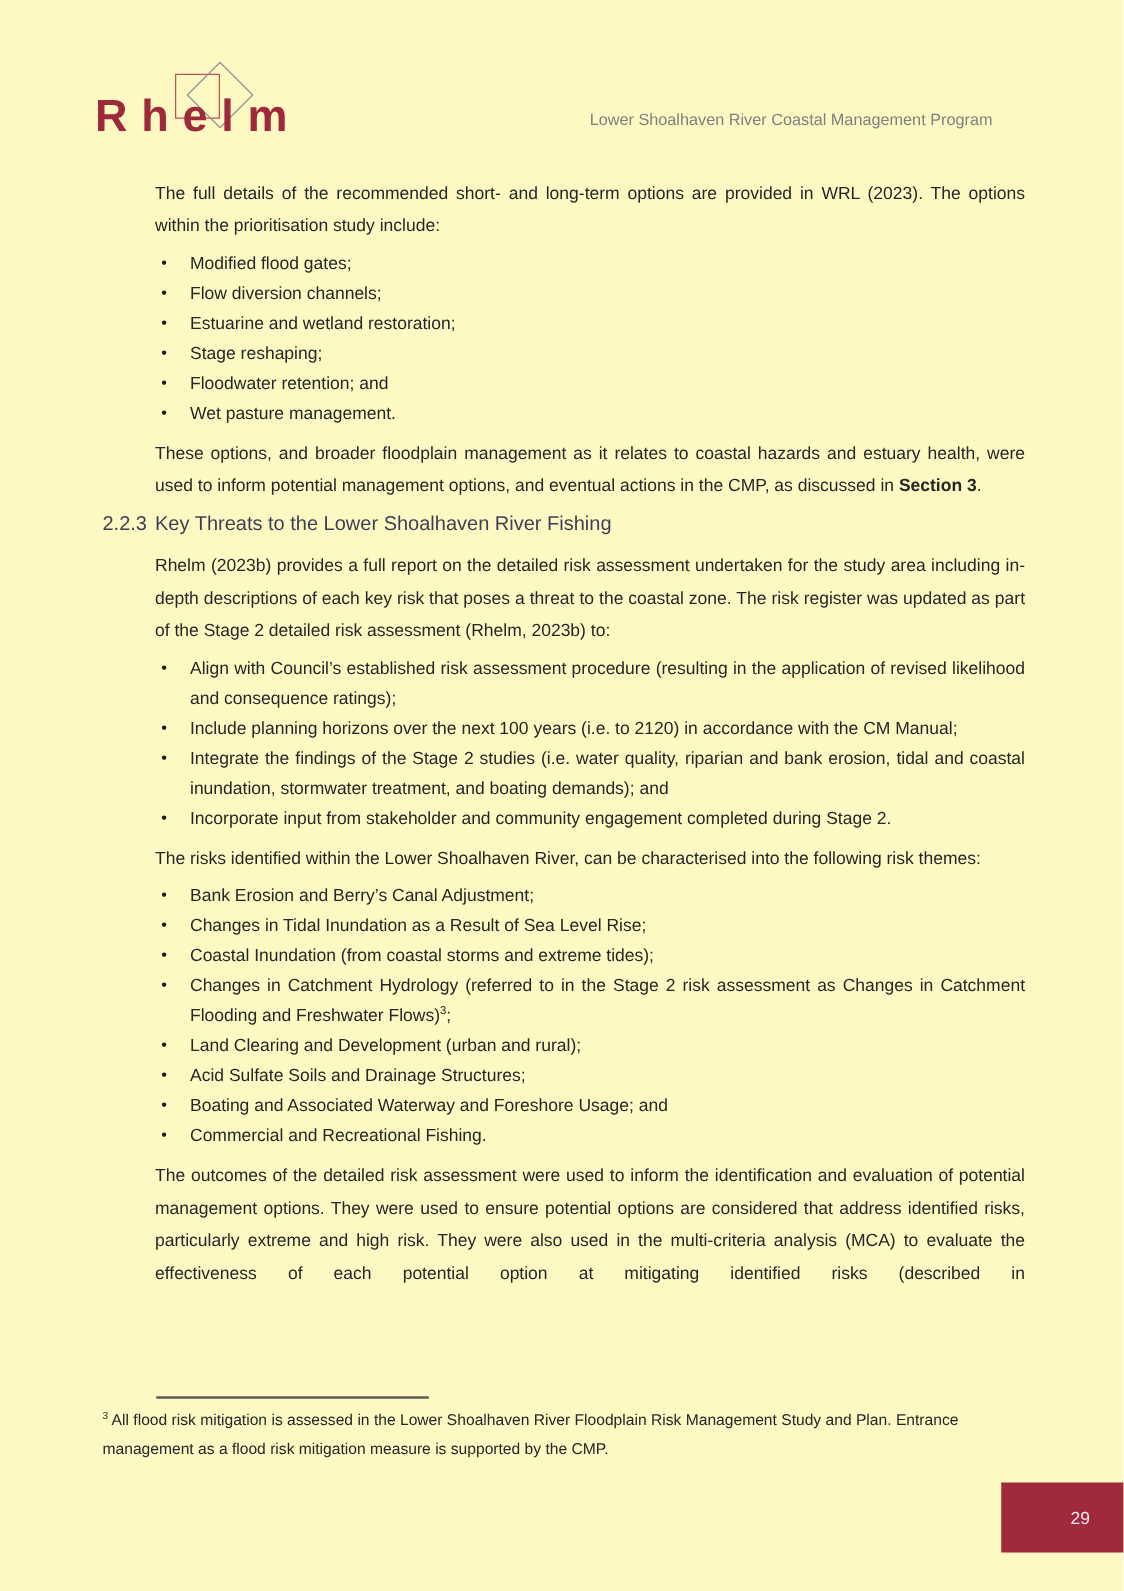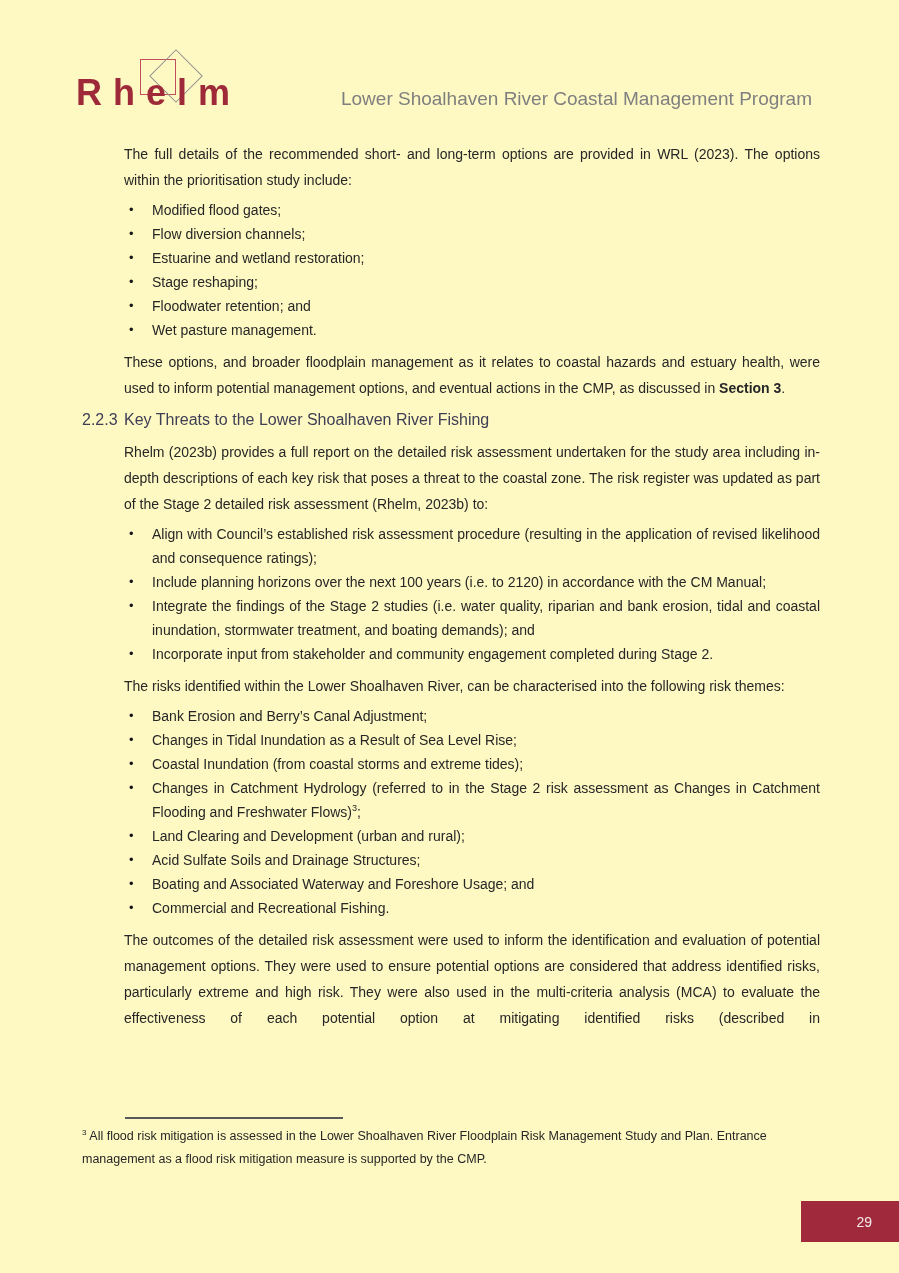--- a/index.html
+++ b/index.html
@@ -20,22 +20,22 @@
   .logo-diamond{
     position:absolute;left:81px;top:17px;width:36px;height:36px;
     border:1.5px solid #8F8F8F;transform:rotate(45deg);background:transparent;
   }
   .logo-text{
     position:absolute;left:0;bottom:9px;z-index:2;
     font-size:36px;font-weight:700;letter-spacing:11px;line-height:1;
     color:#9E2938;white-space:nowrap;
   }
   .program-title{
-    position:absolute;top:88px;right:87px;
-    font-size:19px;color:#7F7F7F;white-space:nowrap;text-align:center;
+    position:absolute;top:88px;right:105px;
+    font-size:13px;color:#7F7F7F;white-space:nowrap;text-align:center;
   }
   
   .content{position:absolute;left:124px;top:141px;width:696px;}
   .content p{
     margin:0 0 5px 0;
     font-size:14px;line-height:26px;
     text-align:justify;
   }
   .content p.justify-last{text-align-last:justify;}
   ul.blist{list-style:none;margin:0 0 7px 0;padding:0;}
@@ -63,21 +63,21 @@
   .footnote-separator{
     position:absolute;left:125px;top:1117px;width:218px;height:0;
     border-top:2px solid #595959;
   }
   .footnote{
     position:absolute;left:82px;top:1125px;width:700px;
     font-size:12.5px;line-height:22.5px;color:#262626;text-align:left;
   }
   
   .page-number-badge{
-    position:absolute;right:0;bottom:31px;width:98px;height:41px;
+    position:absolute;right:0;bottom:31px;width:98px;height:56px;
     background:#A02A3C;color:#F4ECEC;
     display:flex;align-items:center;justify-content:flex-end;
     padding-right:27px;box-sizing:border-box;
     font-size:14px;
   }
 </style>
 </head>
 <body>
 
 <div class="page">

